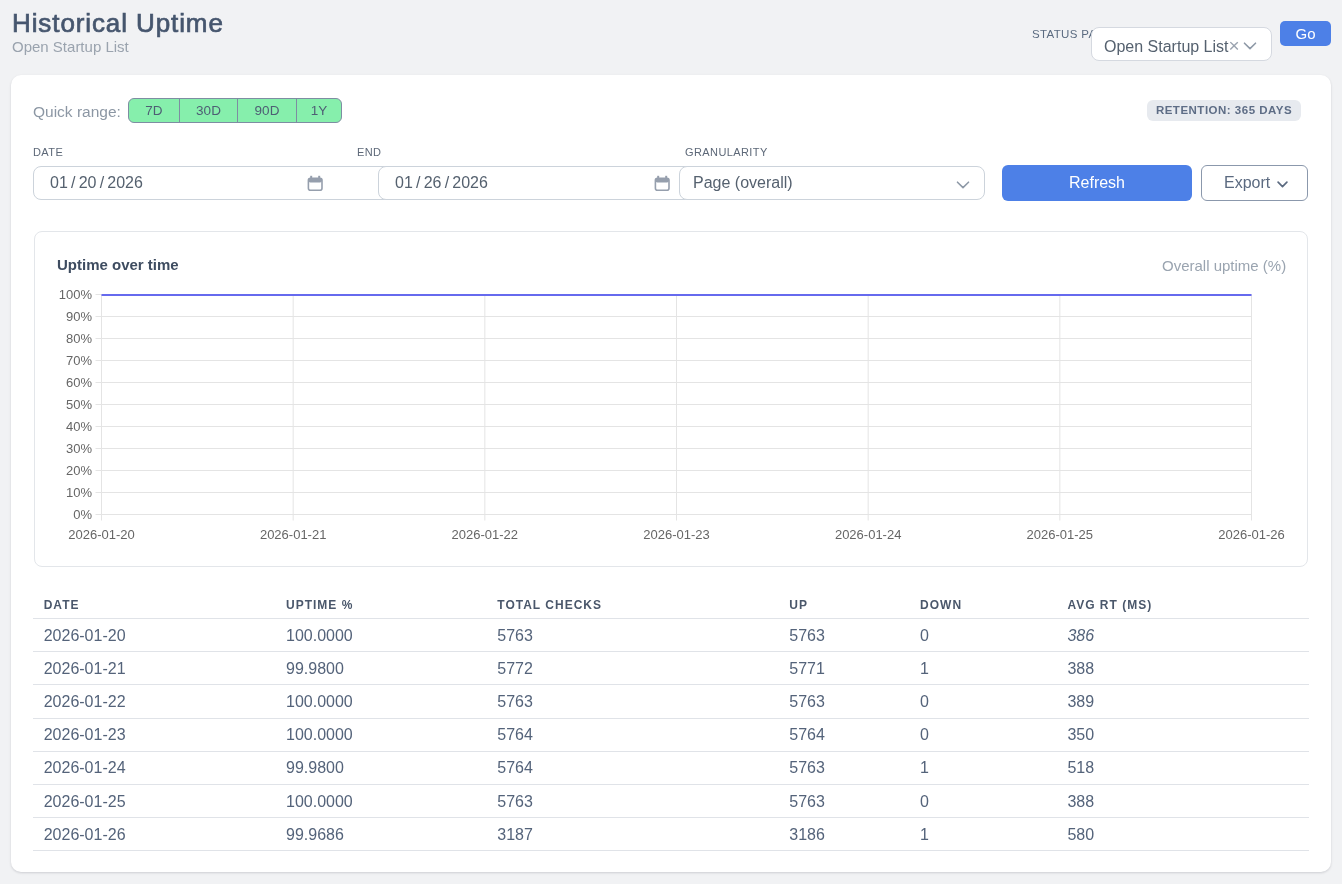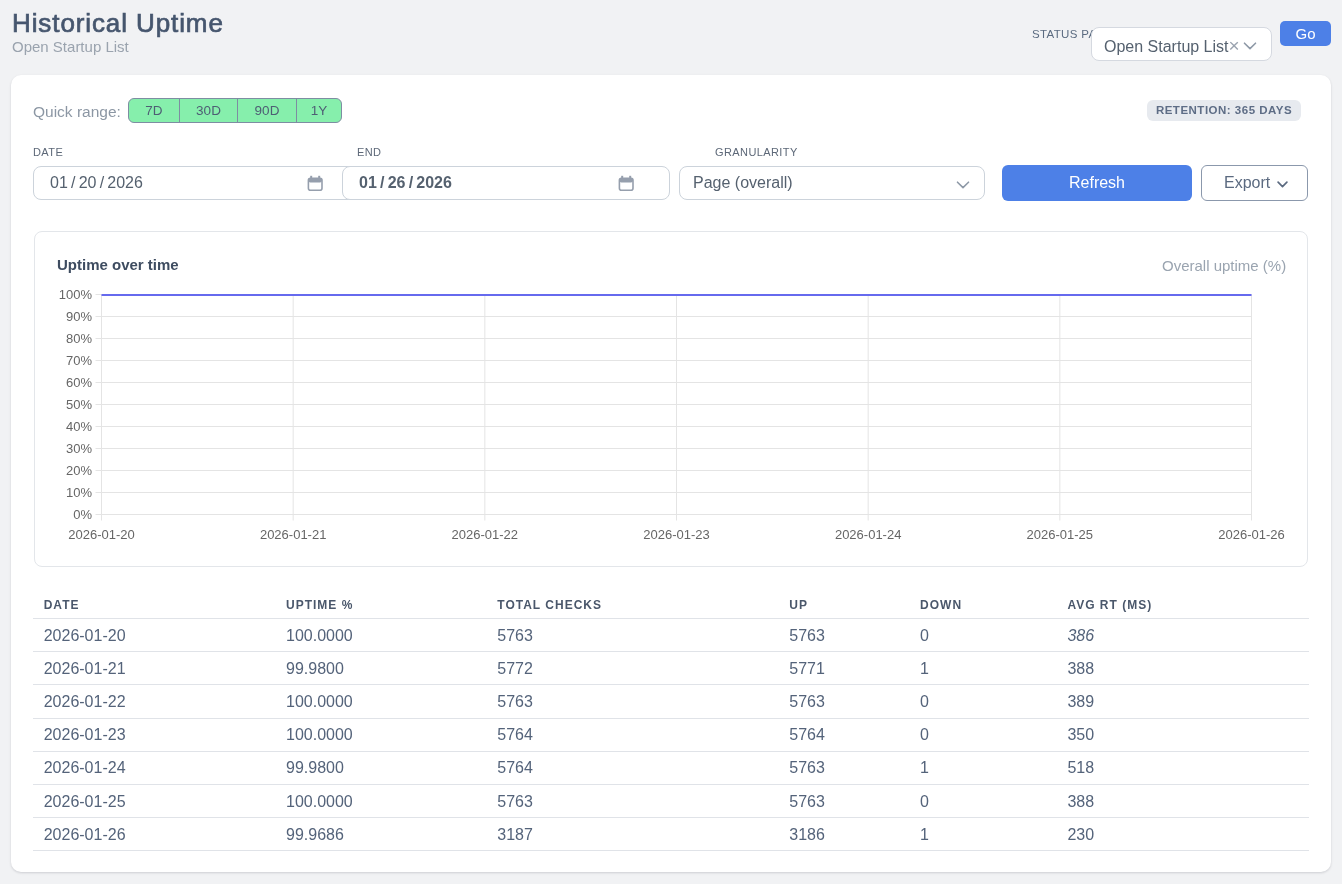--- a/index.html
+++ b/index.html
@@ -58,32 +58,32 @@
 <div class="qr-group">
   <span style="width:50px;">7D</span>
     <span style="width:58px;">30D</span>
     <span style="width:59px;">90D</span>
     <span style="width:45px;">1Y</span>
 </div>
 <div class="badge">RETENTION: 365 DAYS</div>
 
 <div class="flabel" style="left:33px;">DATE</div>
 <div class="flabel" style="left:357px;">END</div>
-<div class="flabel" style="left:715px;">GRANULARITY</div>
+<div class="flabel" style="left:685px;">GRANULARITY</div>
 
 <div class="input" style="left:33px; width:360px;">
   <span class="txt">01 / 20 / 2026</span>
   <svg width="17" height="17" style="position:absolute;left:273px;top:8px;" viewBox="0 0 17 17">
     <rect x="3.2" y="0.8" width="2" height="4" fill="#969fad"></rect>
     <rect x="11.2" y="0.8" width="2" height="4" fill="#969fad"></rect>
     <rect x="1.4" y="3.2" width="13.6" height="12" rx="2" fill="none" stroke="#969fad" stroke-width="1.6"></rect>
     <rect x="1.4" y="3.2" width="13.6" height="4.2" rx="2" fill="#969fad"></rect>
   </svg>
 </div>
-<div class="input" style="left:342px; width:328px;font-weight:bold;">
+<div class="input" style="left:378px; width:328px;">
   <span class="txt">01 / 26 / 2026</span>
   <svg width="17" height="17" style="position:absolute;left:275px;top:8px;" viewBox="0 0 17 17">
     <rect x="3.2" y="0.8" width="2" height="4" fill="#969fad"></rect>
     <rect x="11.2" y="0.8" width="2" height="4" fill="#969fad"></rect>
     <rect x="1.4" y="3.2" width="13.6" height="12" rx="2" fill="none" stroke="#969fad" stroke-width="1.6"></rect>
     <rect x="1.4" y="3.2" width="13.6" height="4.2" rx="2" fill="#969fad"></rect>
   </svg>
 </div>
 <div class="input" style="left:679px; width:306px;">
   <span class="txt" style="left:13px;">Page (overall)</span>
@@ -189,14 +189,14 @@
 <div class="cell" style="left:497.3px; top:792.6px;">5763</div>
 <div class="cell" style="left:789.3px; top:792.6px;">5763</div>
 <div class="cell" style="left:920.1px; top:792.6px;">0</div>
 <div class="cell" style="left:1067.4px; top:792.6px;">388</div>
 <div class="row-line" style="top:817.2px;"></div>
 <div class="cell" style="left:43.7px; top:825.8px;">2026-01-26</div>
 <div class="cell" style="left:286px; top:825.8px;">99.9686</div>
 <div class="cell" style="left:497.3px; top:825.8px;">3187</div>
 <div class="cell" style="left:789.3px; top:825.8px;">3186</div>
 <div class="cell" style="left:920.1px; top:825.8px;">1</div>
-<div class="cell" style="left:1067.4px; top:825.8px;">230</div>
+<div class="cell" style="left:1067.4px; top:825.8px;">580</div>
 <div class="row-line" style="top:850.4px;"></div>
 
 </body></html>

